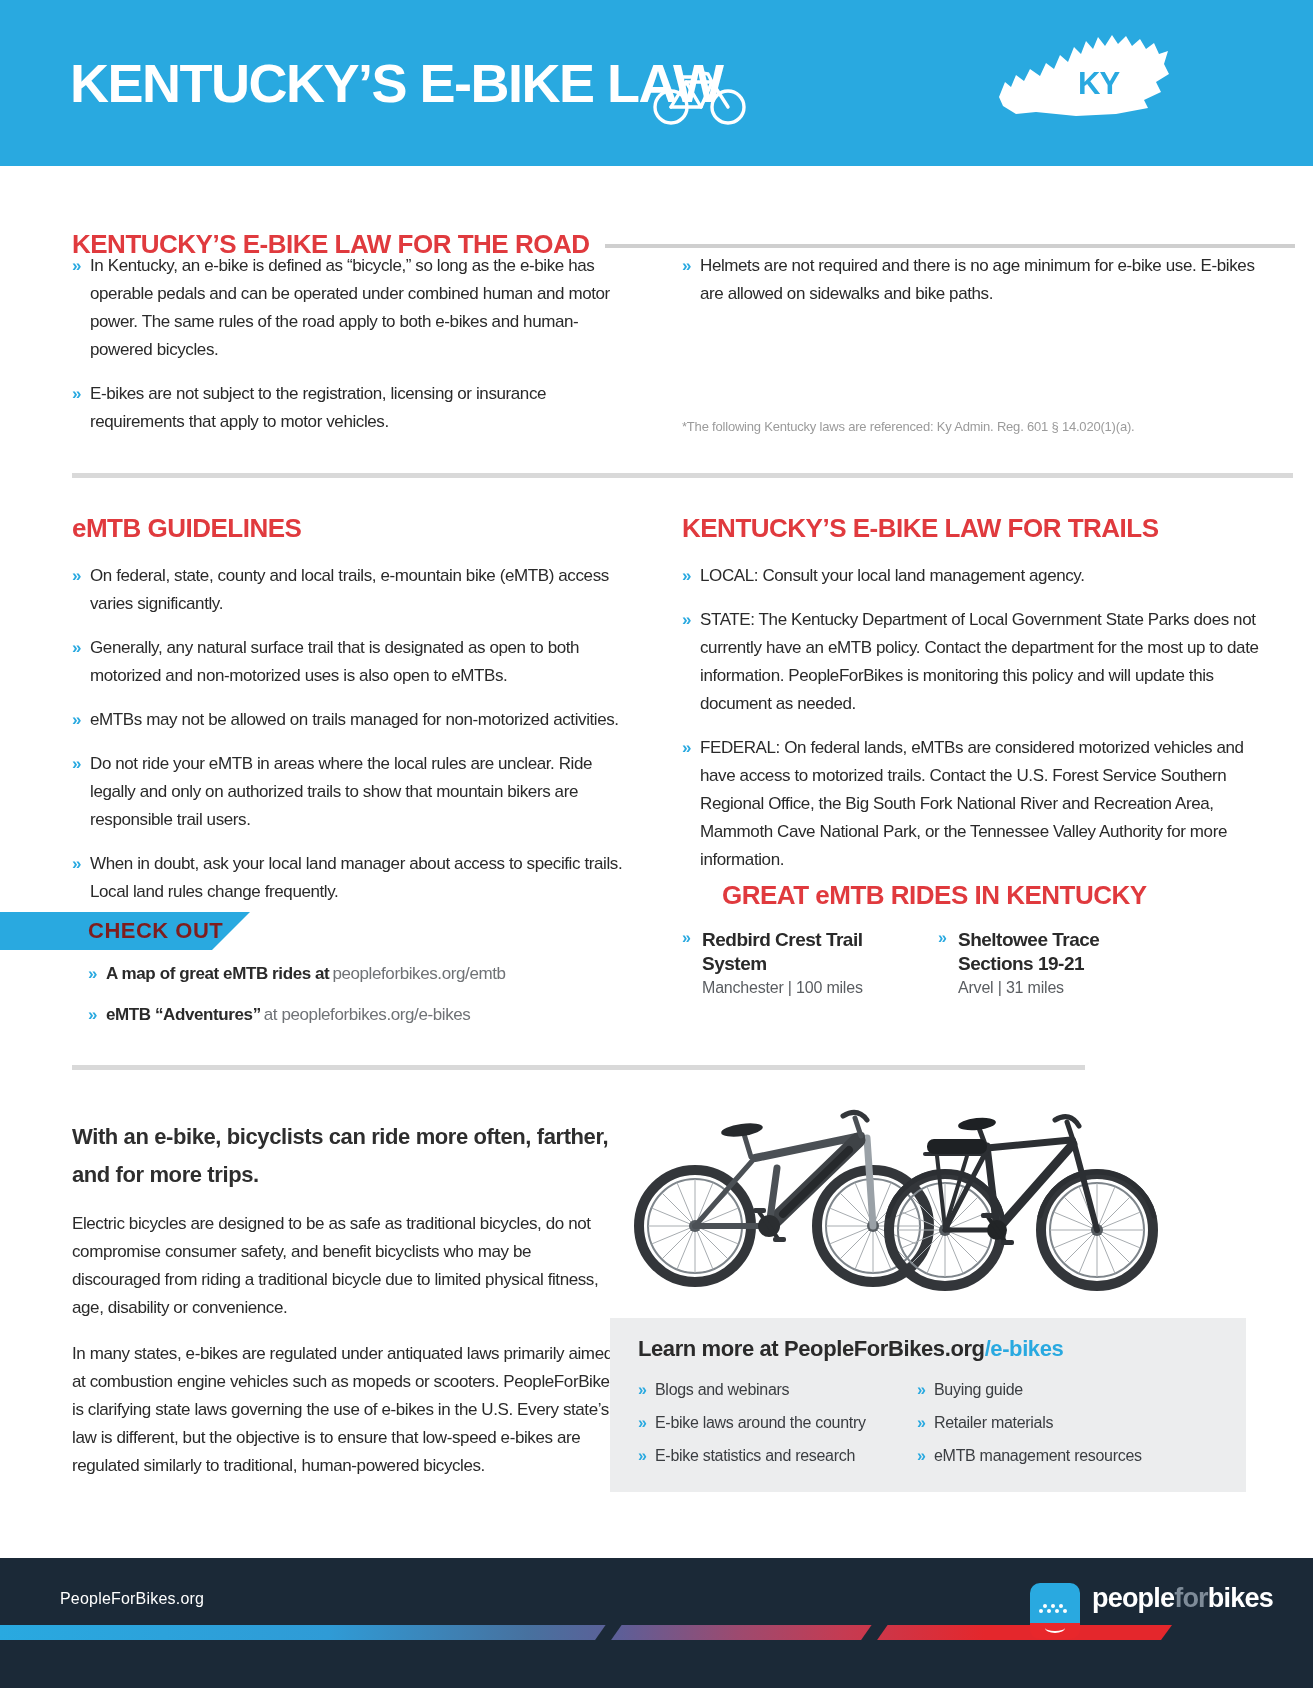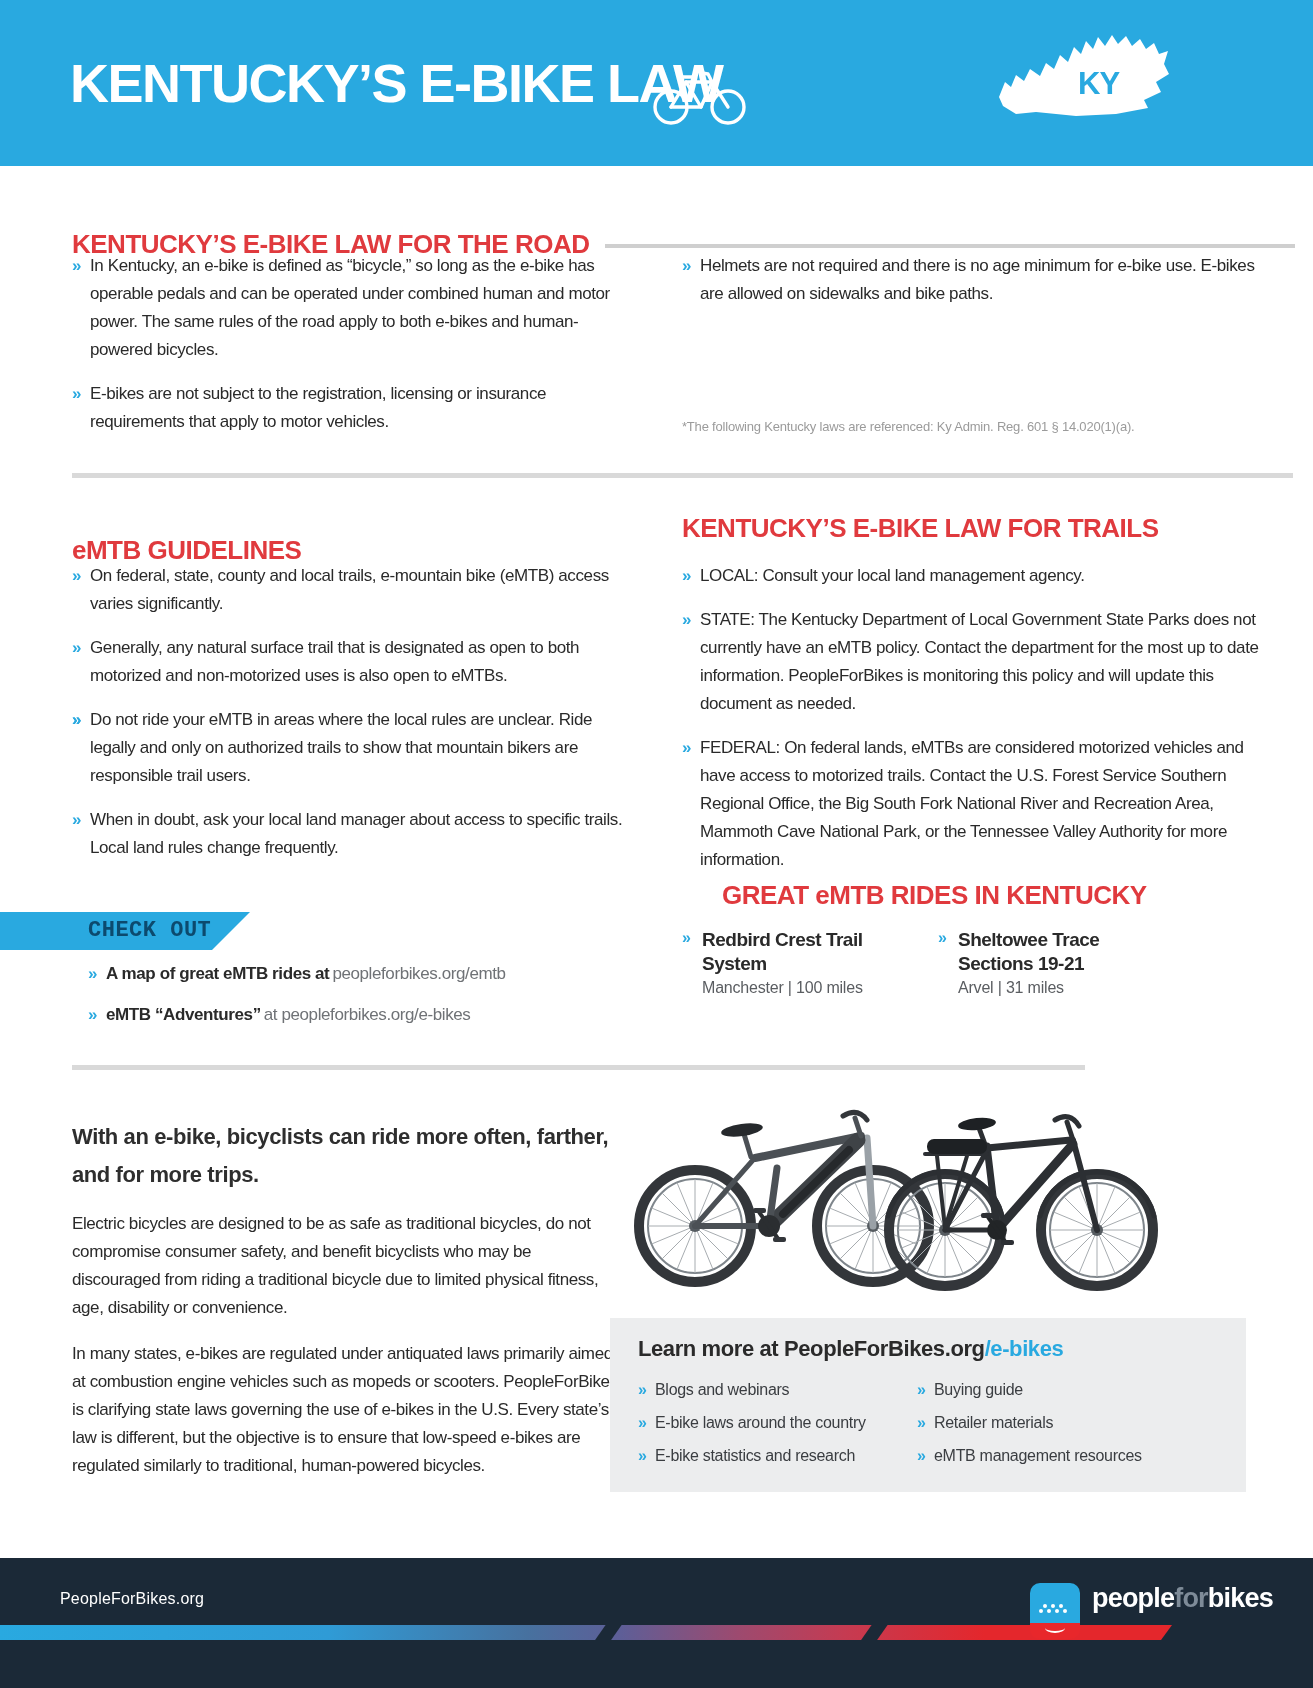--- a/index.html
+++ b/index.html
@@ -24,21 +24,21 @@
   .btxt, .bt { font-size:17px; line-height:28px; color:#2a2a2a; letter-spacing:-0.4px; }
   ul.blts { list-style:none; }
   ul.blts li { position:relative; padding-left:18px; margin-bottom:16px; font-size:17px; line-height:28px; color:#2a2a2a; letter-spacing:-0.4px; }
   .bm { position:absolute; left:0; top:0; color:#29A9E0; font-weight:bold; }
   .footnote { font-size:13px; line-height:18px; color:#9b9b9b; letter-spacing:-0.2px; }
   .divider { height:5px; background:#d9d9d9; }
 
   
   .chk-banner { left:0; top:912px; width:250px; height:38px; background:#29A9E0;
     clip-path: polygon(0 0, 100% 0, calc(100% - 38px) 100%, 0 100%); }
-  .chk-banner span { position:absolute; left:88px; top:0; line-height:38px; color:#0c4a6e; font-weight:bold; font-size:22px; letter-spacing:0.5px;font-family:Liberation Mono, monospace; }
+  .chk-banner span { position:absolute; left:88px; top:0; line-height:38px; color:#7f1d1d; font-weight:bold; font-size:22px; letter-spacing:0.5px; }
   ul.chk { list-style:none; }
   ul.chk li { position:relative; padding-left:18px; margin-bottom:13px; font-size:17px; line-height:28px; letter-spacing:-0.4px; }
   .ck-bold { font-weight:bold; color:#2a2a2a; margin-right:3px; }
   .ck-rest { color:#6f7276; }
 
   
   .ride { position:relative; padding-left:20px; width:230px; }
   .ride .bm { top:1px; }
   .ride-name { font-size:19px; line-height:24px; font-weight:bold; color:#2a2a2a; letter-spacing:-0.5px; }
   .ride-details { font-size:16px; line-height:24px; color:#5a5d61; letter-spacing:-0.2px; }
@@ -118,28 +118,28 @@
 
   <ul class="abs blts" style="left:682px; top:252px; width:575px;">
 
       <li><span class="bm">»</span><span class="bt">Helmets are not required and there is no age minimum for e-bike use. E-bikes are allowed on sidewalks and bike paths.</span></li>
     </ul>
 
   <div class="abs footnote" style="left:682px; top:418px; width:600px;">*The following Kentucky laws are referenced: Ky Admin. Reg. 601 § 14.020(1)(a).</div>
 
   <div class="abs divider" style="left:72px; top:473px; width:1221px;"></div>
 
-  <h2 class="abs sec" style="left:72px; top:535px;">eMTB GUIDELINES</h2>
+  <h2 class="abs sec" style="left:72px; top:513px;">eMTB GUIDELINES</h2>
   <ul class="abs blts" style="left:72px; top:562px; width:552px;">
 
       <li><span class="bm">»</span><span class="bt">On federal, state, county and local trails, e-mountain bike (eMTB) access varies significantly.</span></li>
 
       <li><span class="bm">»</span><span class="bt">Generally, any natural surface trail that is designated as open to both motorized and non-motorized uses is also open to eMTBs.</span></li>
 
-      <li><span class="bm">»</span></li>
+      <li><span class="bm">»</span><span class="bt">eMTBs may not be allowed on trails managed for non-motorized activities.</span></li>
 
       <li><span class="bm">»</span><span class="bt">Do not ride your eMTB in areas where the local rules are unclear. Ride legally and only on authorized trails to show that mountain bikers are responsible trail users.</span></li>
 
       <li><span class="bm">»</span><span class="bt">When in doubt, ask your local land manager about access to specific trails. Local land rules change frequently.</span></li>
     </ul>
 
   <div class="abs chk-banner">
     <span>CHECK OUT</span>
   </div>
   <ul class="abs chk" style="left:88px; top:960px; width:540px;">

